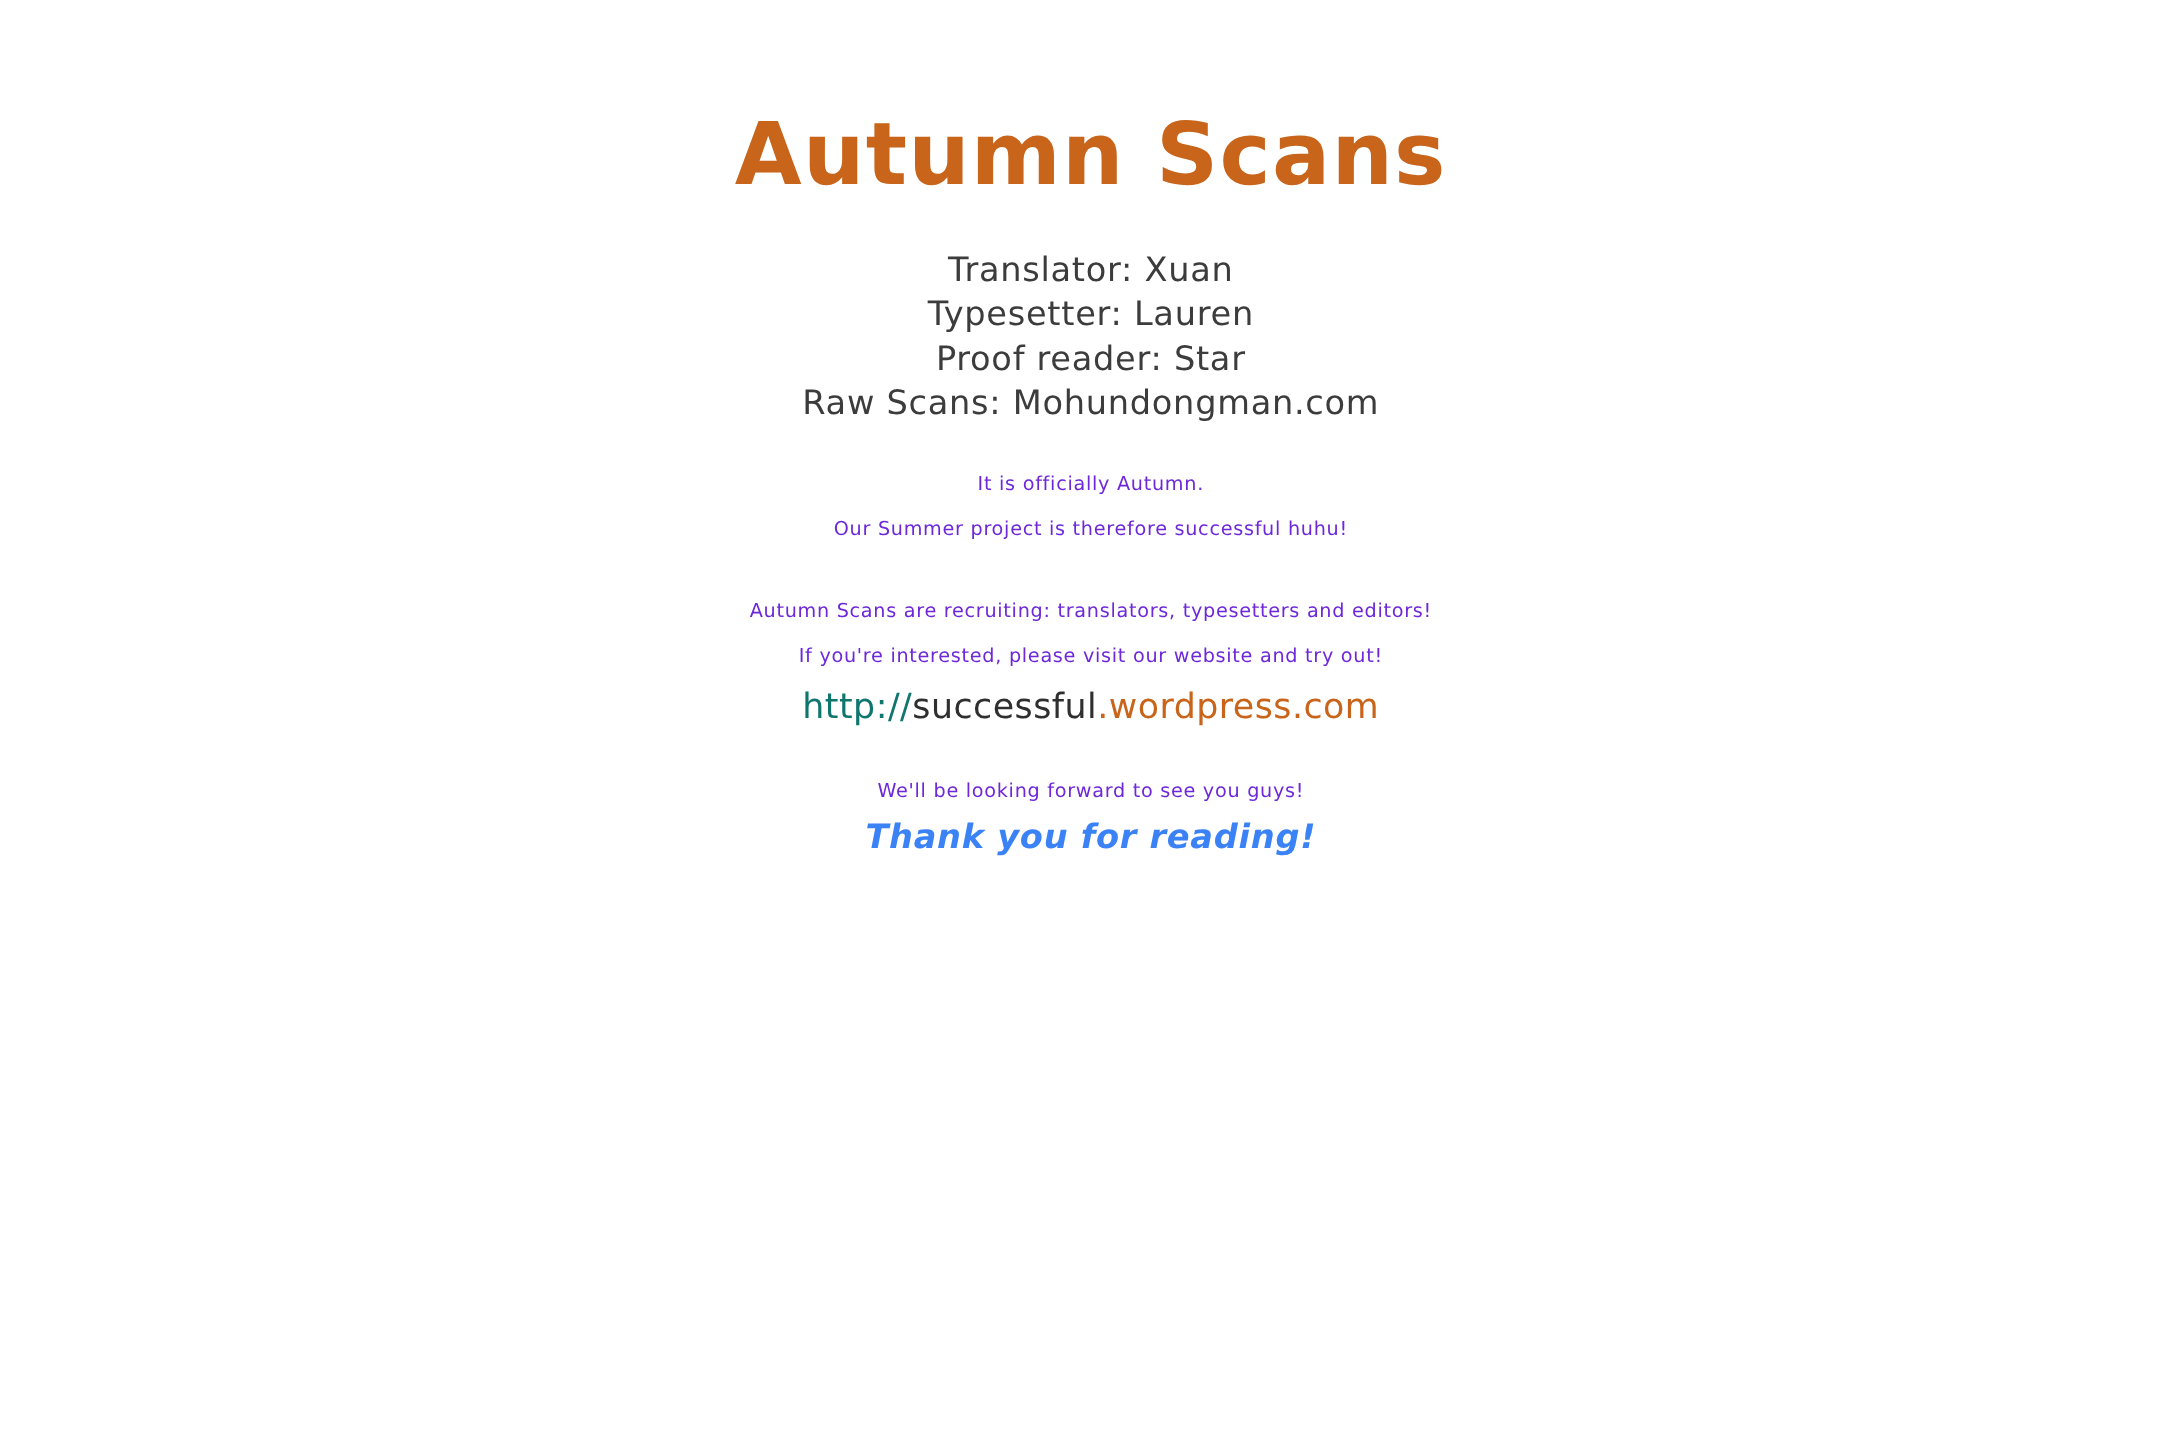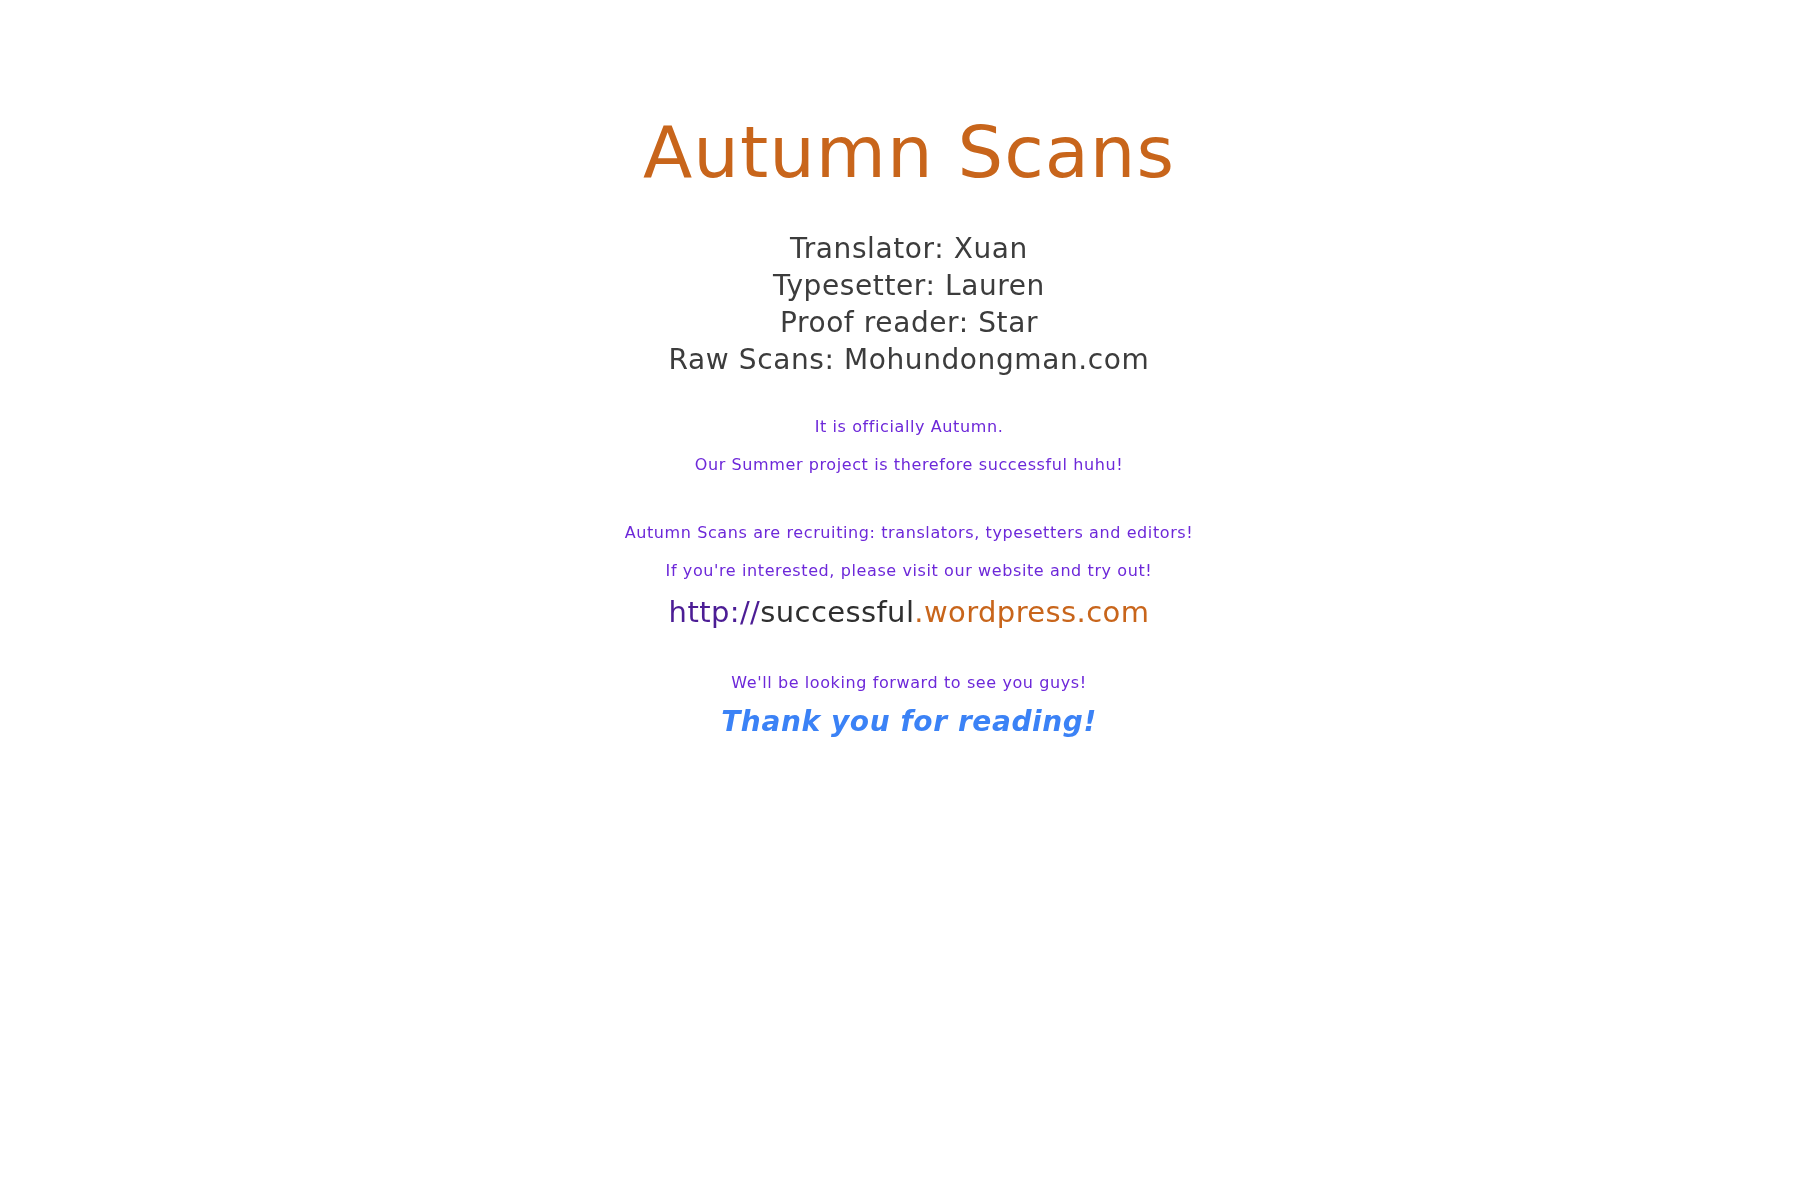--- a/index.html
+++ b/index.html
@@ -21,27 +21,27 @@
     background: #ffffff;
   }
   .credits-block {
     position: absolute;
     left: 0;
     top: 0;
     width: 1818px;
     text-align: center;
   }
   .site-title {
-    margin-top: 116px;
+    margin-top: 92px;
     font-family: "DejaVu Sans", sans-serif;
     font-size: 72px;
     line-height: 1.0;
     letter-spacing: 1px;
     color: #c8651b;
-    font-weight: 400;
+    font-weight: 700;
   }
   .staff-list {
     margin-top: 42px;
   }
   .staff-line {
     font-size: 28px;
     line-height: 37px;
     color: #3c3c3c;
     letter-spacing: 0.6px;
   }
@@ -53,21 +53,21 @@
     line-height: 38px;
     color: #6d28d9;
     letter-spacing: 0.6px;
   }
   .link-line {
     font-size: 29px;
     line-height: 40px;
     letter-spacing: 0.4px;
     margin-top: 2px;
   }
-  .link-proto { color: #4c1d95; }
+  .link-proto { color: #0f766e; }
   .link-domain { color: #2f2f2f; }
   .link-tld { color: #c8651b; }
   .closing {
     margin-top: 32px;
   }
   .thanks {
     font-size: 28px;
     line-height: 40px;
     font-weight: bold;
     color: #3b82f6;

